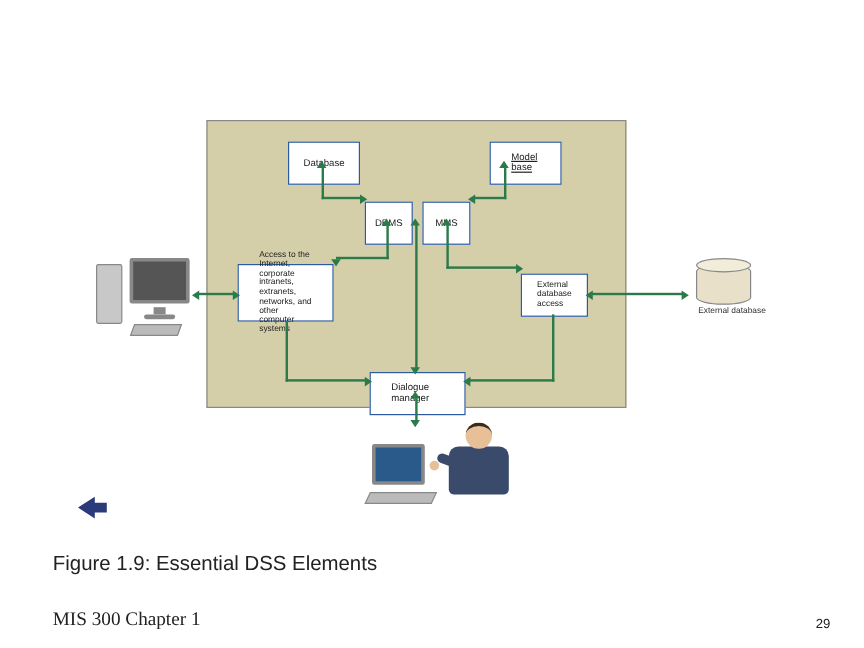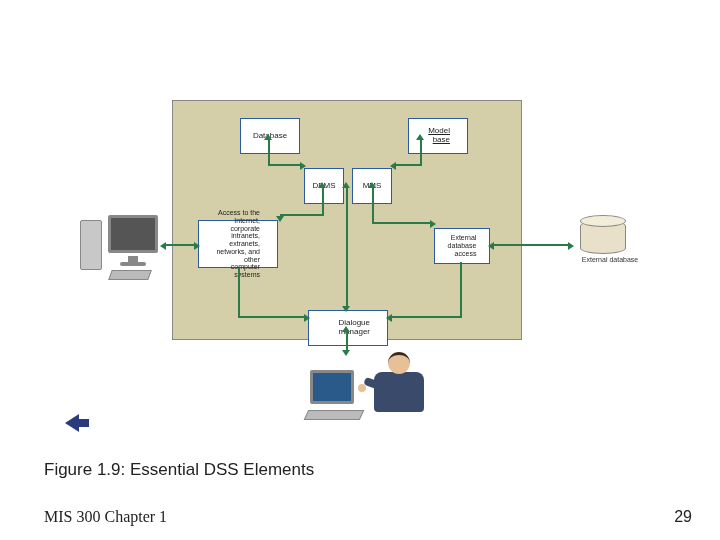--- a/index.html
+++ b/index.html
@@ -1,21 +1,21 @@
 <!DOCTYPE html>
 <html><head>
 <meta charset="utf-8">
 <style>
   * { box-sizing: border-box; margin: 0; padding: 0; }
   html, body { width: 720px; height: 540px; background: #fff; font-family: Arial, Helvetica, sans-serif; overflow: hidden; }
   .slide { position: relative; width: 720px; height: 540px; }
   .title { position: absolute; top: 30px; left: 40px; font-size: 28px; color: #9a92b5; font-weight: 400; }
   .figwrap { position: absolute; left: 80px; top: 100px; width: 560px; height: 310px; }
   .figbg { position: absolute; left: 92px; top: 0; width: 350px; height: 240px; background: #d4cfa8; border: 1px solid #888; }
-  .box { position: absolute; background: #fff; border: 1.5px solid #2b5aa0; font-size: 8px; line-height: 1.1; color: #222; display: flex; align-items: center; justify-content: center; text-align: right; padding: 17px; }
+  .box { position: absolute; background: #fff; border: 1.5px solid #2b5aa0; font-size: 8px; line-height: 1.1; color: #222; display: flex; align-items: center; justify-content: center; text-align: left; padding: 17px; }
   .box.sm { width: 60px; height: 20px; }
   .box.md { width: 40px; height: 34px; }
   .box.lg { width: 80px; height: 48px; font-size: 7px; }
   .box.ext { width: 56px; height: 34px; font-size: 7px; }
   .box.dlg { width: 80px; height: 36px; }
   .arrow-line { position: absolute; background: #2a7a4a; }
   .arrow-head { position: absolute; width: 0; height: 0; }
   .ah-down { border-left: 4px solid transparent; border-right: 4px solid transparent; border-top: 6px solid #2a7a4a; }
   .ah-up { border-left: 4px solid transparent; border-right: 4px solid transparent; border-bottom: 6px solid #2a7a4a; }
   .ah-left { border-top: 4px solid transparent; border-bottom: 4px solid transparent; border-right: 6px solid #2a7a4a; }
@@ -39,21 +39,21 @@
   .user .person { position: absolute; left: 60px; top: 0; width: 70px; height: 80px; }
   .person .head { position: absolute; left: 18px; top: 2px; width: 22px; height: 22px; background: #e8c098; border-radius: 50%; border-top: 3px solid #3a2a1a; }
   .person .body { position: absolute; left: 4px; top: 22px; width: 50px; height: 40px; background: #3a4a6a; border-radius: 8px 8px 4px 4px; }
   .person .arm { position: absolute; left: -6px; top: 30px; width: 20px; height: 8px; background: #3a4a6a; border-radius: 4px; transform: rotate(20deg); }
   .person .hand { position: absolute; left: -12px; top: 34px; width: 8px; height: 8px; background: #e8c098; border-radius: 50%; }
   
   .backarrow { position: absolute; left: 65px; top: 412px; display: inline-block; text-decoration: underline; color: #3a4aa0; }
   .backarrow svg { display: block; }
   .caption { position: absolute; left: 44px; top: 460px; font-size: 17px; color: #222; }
   .footer { position: absolute; left: 44px; bottom: 14px; font-size: 16px; color: #222; font-family: Liberation Serif, serif; }
-  .pagenum { position: absolute; right: 28px; bottom: 14px; font-size: 16px; color: #222; }
+  .pagenum { position: absolute; right: 28px; bottom: 14px; font-size: 11px; color: #222; }
 </style>
 </head>
 <body>
 
 <div class="slide">
 
 
   <div class="figwrap">
     <div class="figbg"></div>
 

